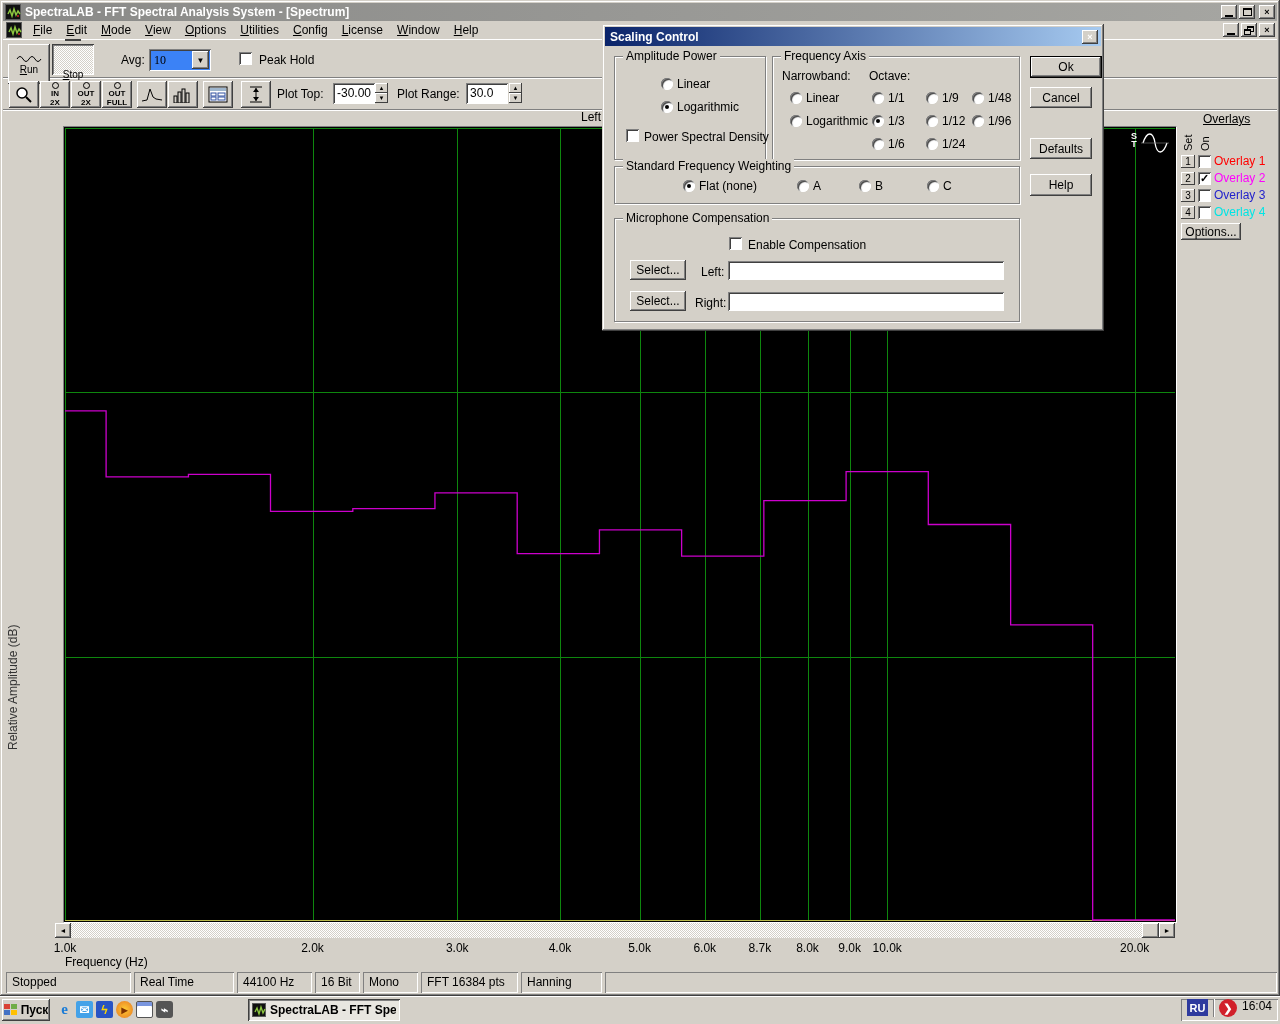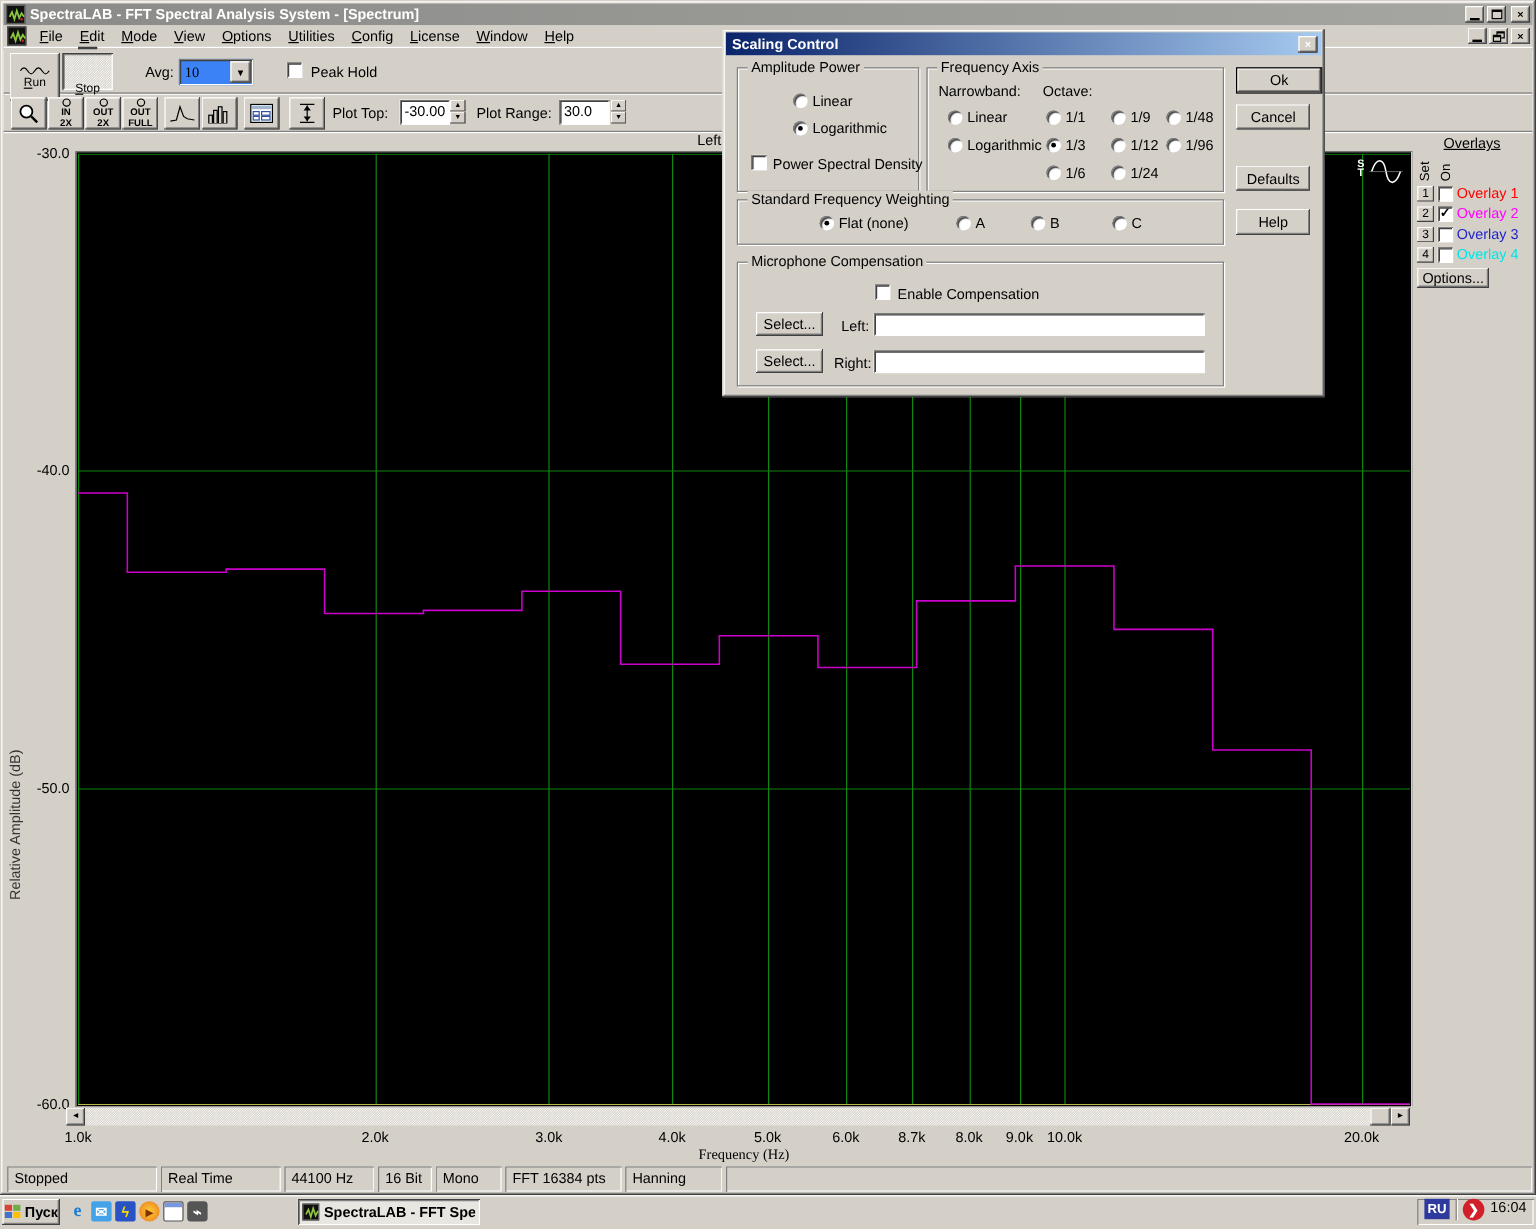--- a/index.html
+++ b/index.html
@@ -51,21 +51,21 @@
     padding:3px 4px 0 4px;font-size:12px;}
   
   #plot-frame{position:absolute;left:63px;top:126px;width:1114px;height:797px;
     border-top:1px solid #808080;border-left:1px solid #808080;border-right:1px solid #fff;border-bottom:1px solid #fff;background:#000;}
   #plot{position:absolute;left:1px;top:1px;width:1110px;height:793px;background:#000;overflow:hidden;}
   #channel-label{position:absolute;left:581px;top:110px;font-size:12px;}
   .ytick{position:absolute;width:52px;text-align:right;right:0;}
   #yticks{position:absolute;left:6px;top:128px;width:52px;height:793px;}
   #xticks{position:absolute;left:65px;top:941px;width:1110px;height:14px;}
   .xtick{position:absolute;transform:translateX(-50%);white-space:nowrap;}
-  #freq-label{position:absolute;left:65px;top:955px;width:1110px;text-align:center;font-family:Liberation Serif, serif;}
+  #freq-label{position:absolute;left:65px;top:955px;width:1110px;}
   #ylabel-rot{position:absolute;left:6px;top:290px;height:460px;writing-mode:vertical-rl;transform:rotate(180deg);
     display:flex;align-items:center;font-size:12px;color:#333;}
   #st-marker{position:absolute;left:1131px;top:132px;color:#fff;font-weight:bold;font-size:9px;line-height:8px;text-align:center;}
   #sine-marker{position:absolute;left:1141px;top:131px;}
   
   #hscroll{position:absolute;left:55px;top:923px;width:1120px;height:15px;}
   .sbtn{position:absolute;top:0;width:16px;height:15px;display:flex;align-items:center;justify-content:center;font-size:7px;
     background:#D4D0C8;box-shadow:inset -1px -1px 0 #404040,inset 1px 1px 0 #fff,inset -2px -2px 0 #808080;}
   #hthumb{position:absolute;left:1087px;top:0;width:17px;height:15px;background:#D4D0C8;
     box-shadow:inset -1px -1px 0 #404040,inset 1px 1px 0 #fff,inset -2px -2px 0 #808080;}
@@ -267,26 +267,20 @@
   </div>
   <div id="st-marker">
     <div>S</div>
       <div>T</div>
   </div>
   <svg id="sine-marker" width="28" height="24">
     <path d="M2 12 C6 0, 12 0, 14 12 C16 24, 22 24, 26 12" fill="none" stroke="#fff" stroke-width="1.3"></path>
     <line x1="0" y1="12" x2="28" y2="12" stroke="#888" stroke-width="0.6"></line>
   </svg>
 
-  <div id="yticks">
-      <span class="ytick" style="top: -7px;">-30.0</span>
-      <span class="ytick" style="top: 257.333px;">-40.0</span>
-      <span class="ytick" style="top: 521.667px;">-50.0</span>
-      <span class="ytick" style="top: 785px;">-60.0</span>
-    </div>
   <div id="ylabel-rot">Relative Amplitude (dB)</div>
 
   <div id="hscroll" class="ditherbg">
     <span class="sbtn" style="left:0">◄</span>
     <span id="hthumb"></span>
     <span class="sbtn" style="right:0">►</span>
   </div>
 
   <div id="xticks">
       <span class="xtick" style="left: 0px;">1.0k</span>

